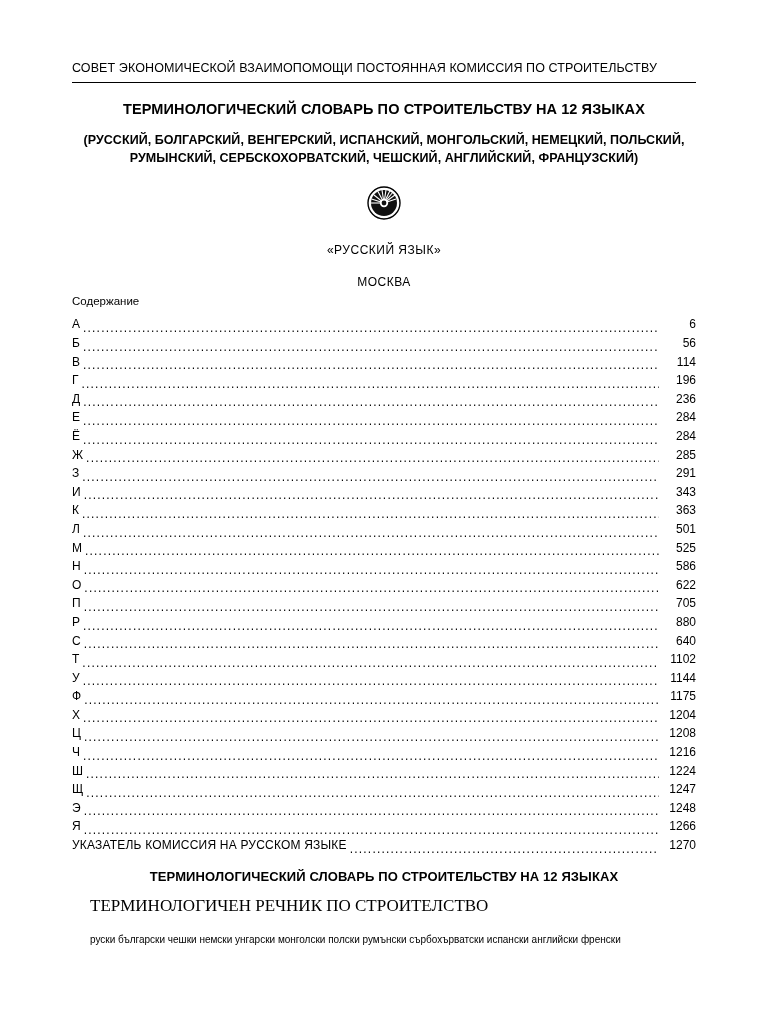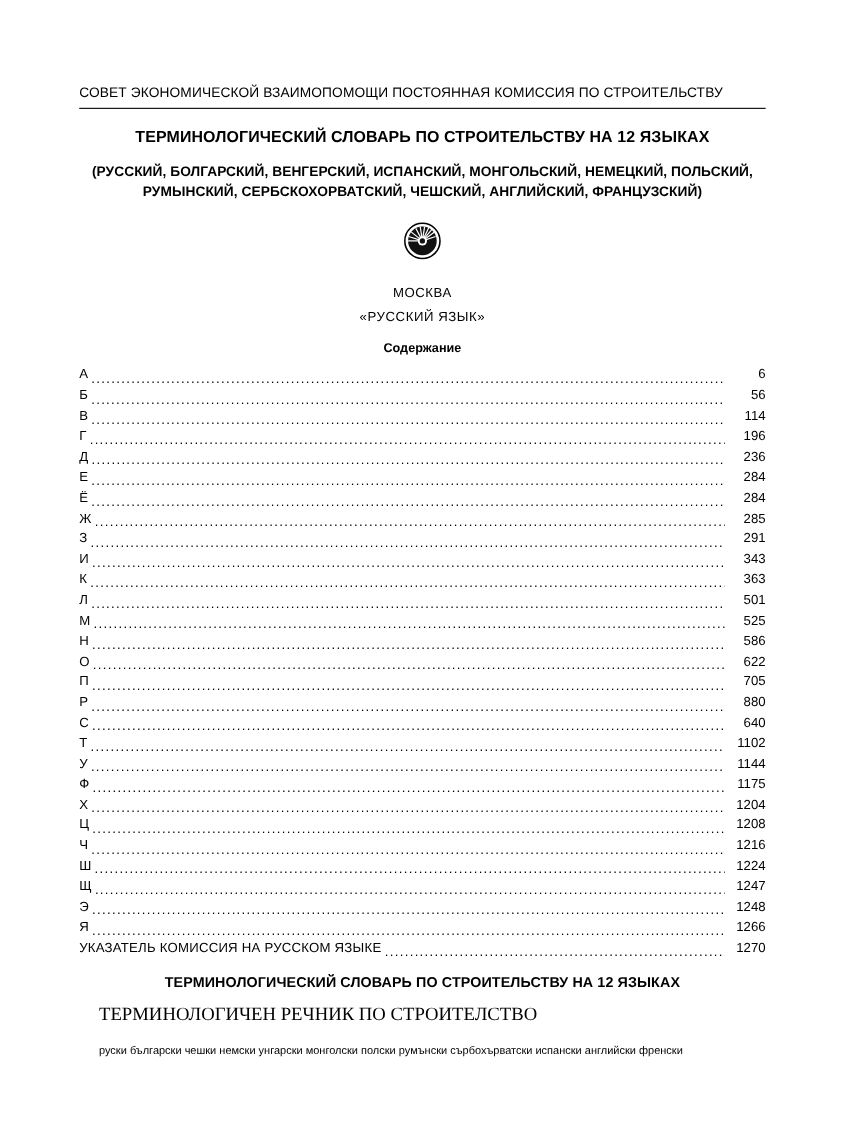--- a/index.html
+++ b/index.html
@@ -11,21 +11,21 @@
     width: 768px;
     height: 1024px;
     font-family: "Liberation Sans", sans-serif;
     color: #000000;
     overflow: hidden;
   }
   .page {
     width: 768px;
     height: 1024px;
     box-sizing: border-box;
-    padding: 76px 72px 0 72px;
+    padding: 60px 72px 0 72px;
     position: relative;
   }
   .header-line {
     font-size: 12.5px;
     line-height: 1.35;
     text-align: left;
     letter-spacing: 0.1px;
     padding-bottom: 5px;
     border-bottom: 1px solid #000;
     margin-bottom: 16px;
@@ -57,22 +57,22 @@
     text-align: center;
     line-height: 1.5;
     letter-spacing: 0.5px;
     margin-bottom: 4px;
   }
   .imprint.second {
     margin-bottom: 14px;
   }
   .contents-heading {
     font-size: 11.5px;
-    font-weight: bold;
-    text-align: center;
+    font-weight: normal;
+    text-align: left;
     margin-bottom: 8px;
   }
   .toc {
     margin: 0;
     padding: 0;
     list-style: none;
   }
   .toc-row {
     display: flex;
     align-items: flex-end;
@@ -154,22 +154,22 @@
         <line x1="22" y1="22" x2="16" y2="10.5"></line>
         <line x1="22" y1="22" x2="12" y2="14"></line>
         <line x1="22" y1="22" x2="9.5" y2="18"></line>
         <line x1="22" y1="22" x2="9" y2="22"></line>
       </g>
       <circle cx="22" cy="22" r="4.2" fill="#fff"></circle>
       <circle cx="22" cy="22" r="2.4" fill="#111"></circle>
     </svg>
   </div>
 
+  <div class="imprint second">«РУССКИЙ ЯЗЫК»</div>
   <div class="imprint">МОСКВА</div>
-  <div class="imprint second">«РУССКИЙ ЯЗЫК»</div>
 
   <div class="contents-heading">Содержание</div>
 
   <ul class="toc" id="toc-list">
       <li class="toc-row">
         <span class="toc-label">А</span>
         <span class="toc-dots"></span>
         <span class="toc-page">6</span>
       </li>
       <li class="toc-row">

